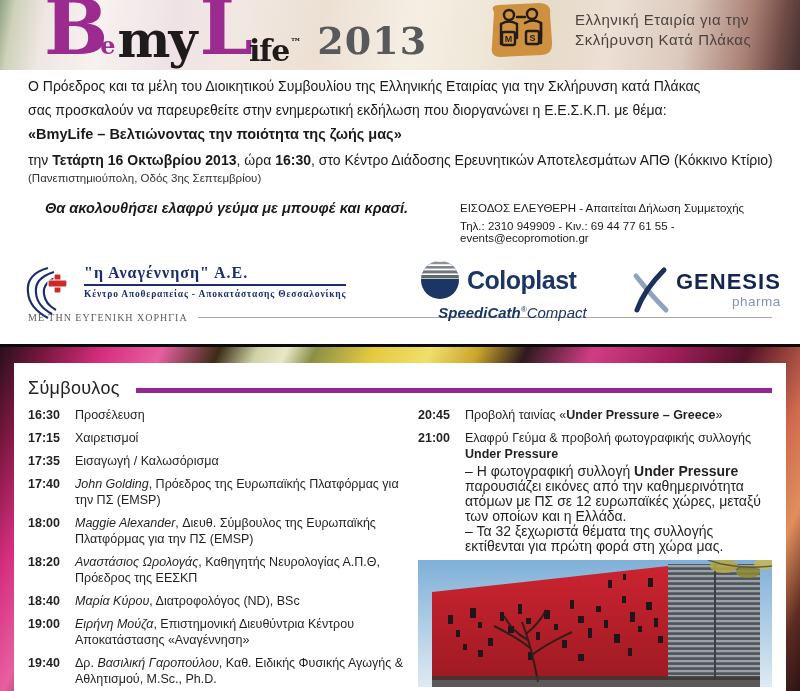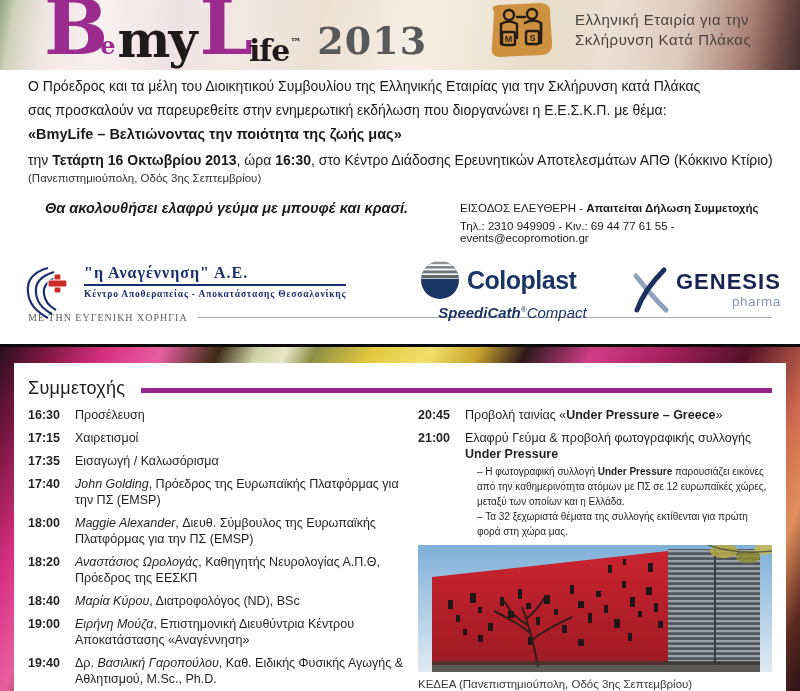--- a/index.html
+++ b/index.html
@@ -35,21 +35,21 @@
 
   
   .invite { position:absolute; left:28px; right:20px; top:76px; font-size:14px; color:#1a1a1a; }
   .inv-line1 { position:absolute; top:2px; left:0; }
   .inv-line2 { position:absolute; top:26px; left:0; }
   .inv-theme { position:absolute; top:50px; left:0; font-weight:bold; font-size:14.5px; }
   .inv-when  { position:absolute; top:76px; left:0; }
   .inv-where2{ position:absolute; top:96px; left:0; font-size:11.5px; color:#333; }
   .inv-meal  { position:absolute; top:124px; left:17px; font-weight:bold; font-style:italic; font-size:14.5px; }
   .inv-entr  { position:absolute; top:126px; left:432px; font-size:11.5px; }
-  .inv-entr b{ font-weight:bold; }
+  .inv-entr b{ font-weight:normal; }
   .inv-contact{ position:absolute; top:144px; left:432px; font-size:11.5px; }
 
   .sponsor-label-row { position:absolute; top:236px; left:0; right:8px; display:flex; align-items:center; }
   .sponsor-label { font-family:"Liberation Serif", serif; font-size:10px; color:#5d5d5d; letter-spacing:1px; }
   .sponsor-rule { flex:1; border-top:1px solid #a9a9a9; margin-left:10px; }
 
   
   .sponsors { position:absolute; top:258px; left:0; width:800px; height:80px; }
   .anagennisi { position:absolute; left:18px; top:6px; display:flex; }
   .ana-text { margin-left:4px; }
@@ -91,21 +91,21 @@
   .cols { display:flex; margin-top:6px; }
   .col-left { width:390px; padding-right:10px; }
   .col-right { flex:1; }
 
   .row { display:flex; margin-bottom:7px; font-size:12.5px; line-height:16px; color:#231f20; }
   .time { width:36px; font-weight:bold; flex-shrink:0; }
   .desc { margin-left:11px; }
   .name { font-style:italic; }
   .bold { font-weight:bold; }
 
-  .notes { margin-left:59px; font-size:10px; line-height:15px; color:#231f20; margin-top:1px; margin-bottom:6px; }
+  .notes { margin-left:47px; font-size:14px; line-height:15px; color:#231f20; margin-top:1px; margin-bottom:6px; }
 
   .photo-wrap { margin-top:6px; }
   .photo { width:354px; height:127px; display:block; }
   .caption { font-size:11.5px; color:#3a3a3a; margin-top:6px; }
 </style>
 </head>
 <body>
 
 <div class="page">
 
@@ -207,21 +207,21 @@
       <div class="gen-text">
         <div class="gen-name">GENESIS</div>
         <div class="gen-sub">pharma</div>
       </div>
     </div>
   </div>
 
   <div class="bottom">
     <div class="panel">
       <div class="title-row">
-        <span class="prog-title">Συμμετοχής</span>
+        <span class="prog-title">Σύμβουλος</span>
         <span class="prog-rule"></span>
       </div>
       <div class="cols">
         <div class="col-left">
           <div class="row">
               <span class="time">16:30</span>
               <span class="desc"><span></span><span class="name"></span><span>Προσέλευση</span></span>
             </div>
           <div class="row">
               <span class="time">17:15</span>

